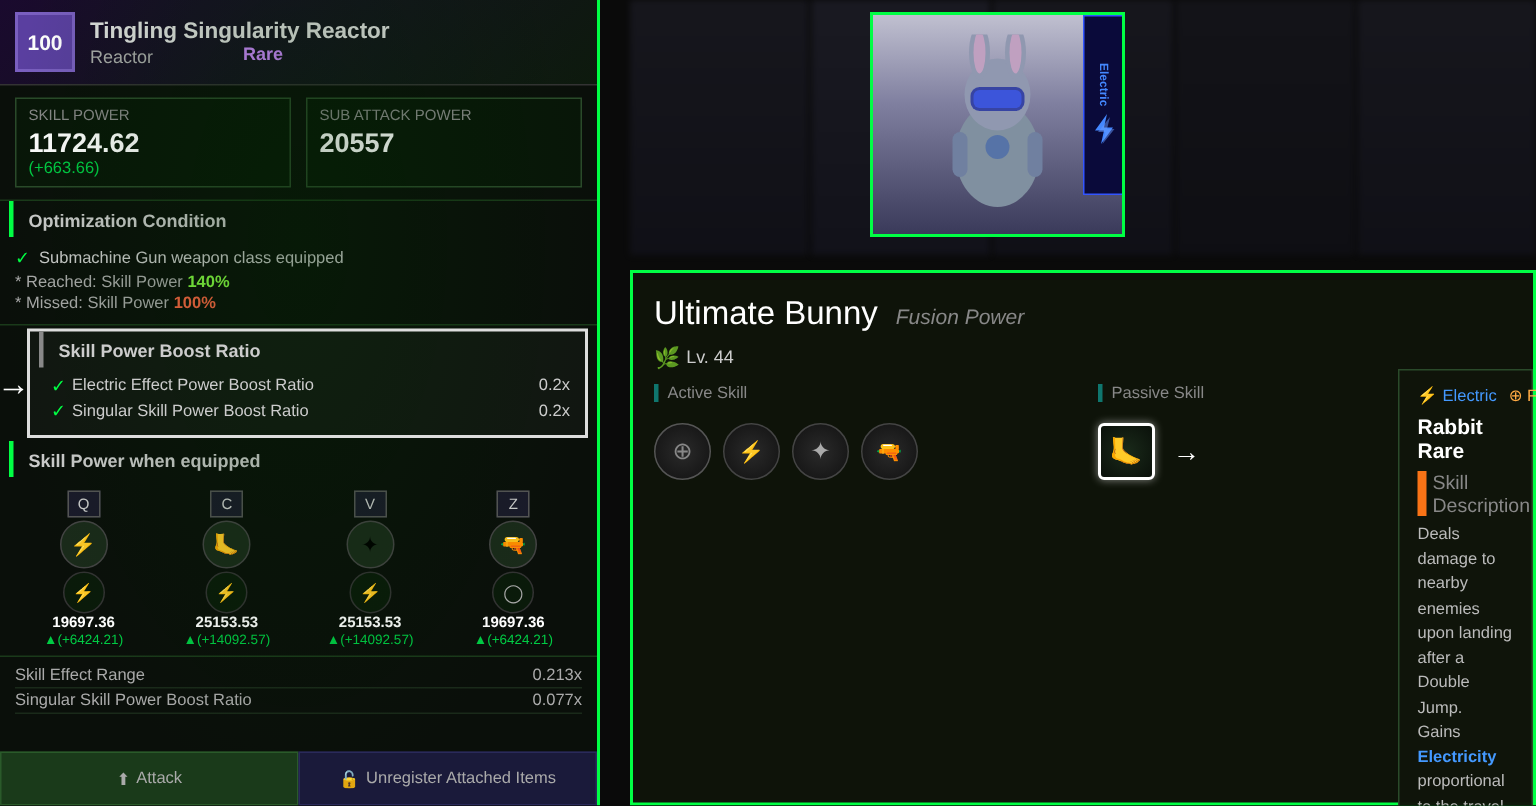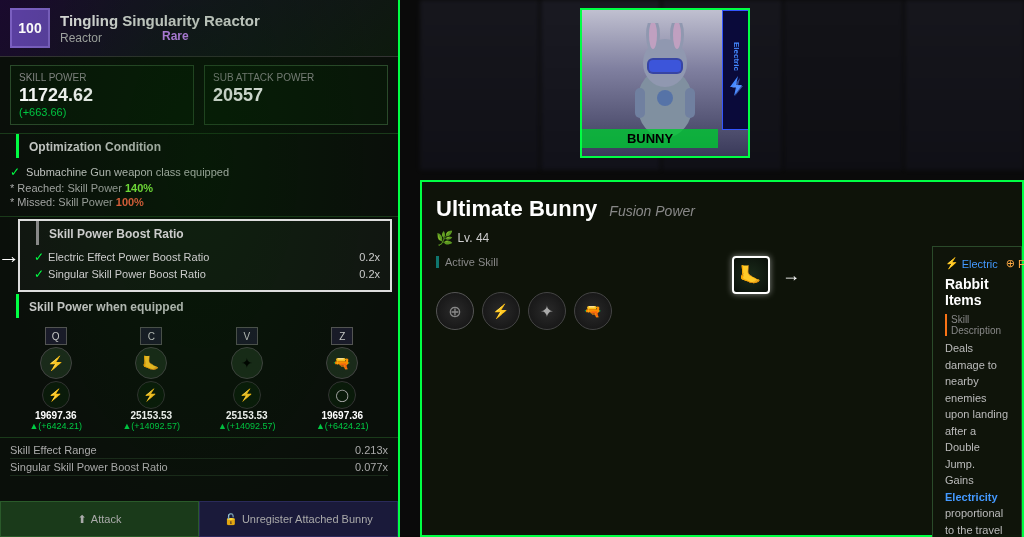--- a/index.html
+++ b/index.html
@@ -104,21 +104,21 @@
       font-size: 11px;
     }
 
     
     .section-header {
       color: #cccccc;
       font-size: 12px;
       font-weight: bold;
       padding: 6px 10px 4px;
       border-left: 3px solid #00ff44;
-      margin-left: 16px;
+      margin-left: 6px;
       display: flex;
       align-items: center;
       gap: 4px;
     }
 
     
     .condition-block {
       padding: 4px 10px 6px;
       border-bottom: 1px solid #1a3a1a;
     }
@@ -373,21 +373,21 @@
     .skill-title-row {
       display: flex;
       align-items: baseline;
       gap: 12px;
       margin-bottom: 8px;
     }
 
     .skill-title {
       color: #ffffff;
       font-size: 22px;
-      font-weight: bold;
+      font-weight: normal;
     }
 
     .skill-subtitle {
       color: #888888;
       font-size: 14px;
       font-style: italic;
     }
 
     .skill-level {
       display: flex;
@@ -413,21 +413,21 @@
     }
 
     .passive-skill-section {
       flex: 1;
       position: relative;
     }
 
     .skill-section-title {
       color: #888;
       font-size: 11px;
-      margin-bottom: 24px;
+      margin-bottom: 14px;
       border-left: 3px solid #0f766e;
       padding-left: 6px;
     }
 
     .active-icons {
       display: flex;
       gap: 8px;
       align-items: center;
     }
 
@@ -516,23 +516,23 @@
 
     .tooltip-skill-name {
       color: #ffffff;
       font-size: 14px;
       font-weight: bold;
       margin-bottom: 6px;
     }
 
     .tooltip-desc-title {
       color: #888888;
-      font-size: 10px;
+      font-size: 13px;
       margin-bottom: 4px;
-      border-left: 2px solid #f97316;
+      border-left: 6px solid #f97316;
       padding-left: 4px;
     }
 
     .tooltip-desc {
       color: #bbbbbb;
       font-size: 11px;
       line-height: 1.5;
     }
 
     .tooltip-electricity {
@@ -677,21 +677,21 @@
     </div>
   </div>
 
   <div class="bottom-buttons">
     <button class="btn-equip">
       <span>⬆</span>
       <span>Attack</span>
     </button>
     <button class="btn-unregister">
       <span>🔓</span>
-      <span>Unregister Attached Bunny</span>
+      <span>Unregister Attached Items</span>
     </button>
   </div>
 </div>
 
 <div class="right-panel">
 
   <div class="bg-chars">
     <div class="bg-char"></div>
     <div class="bg-char" style="opacity:0.5;"></div>
     <div class="bg-char"></div>
@@ -716,21 +716,20 @@
 
           <rect x="32" y="35" width="36" height="16" rx="6" fill="#2030a0" opacity="0.8"></rect>
           <rect x="34" y="37" width="32" height="12" rx="4" fill="#4060ff" opacity="0.6"></rect>
 
           <circle cx="50" cy="75" r="8" fill="#4466aa" opacity="0.7"></circle>
 
           <rect x="20" y="65" width="10" height="30" rx="5" fill="#7080a0"></rect>
           <rect x="70" y="65" width="10" height="30" rx="5" fill="#7080a0"></rect>
         </svg>
       </div>
-      <div class="bunny-label">BUNNY</div>
 
       <div style="position:absolute; top:0; right:-2px; background:#0a0a3a; border:1px solid #3355ff; width:28px; bottom:26px; display:flex; flex-direction:column; align-items:center; justify-content:center; gap:4px;">
         <span style="color:#4488ff; font-size:8px; writing-mode:vertical-lr; font-weight:bold;">Electric</span>
         <svg width="20" height="24" viewBox="0 0 20 24">
           <polygon points="12,2 4,13 10,13 8,22 16,11 10,11" fill="#4488ff"></polygon>
           <polygon points="14,4 6,14 11,14 9,22 17,12 12,12" fill="#6699ff" opacity="0.5"></polygon>
         </svg>
       </div>
     </div>
   </div>
@@ -753,37 +752,38 @@
         <div class="skill-section-title">Active Skill</div>
         <div class="active-icons">
           <div class="skill-icon-btn" style="border-color:#555; color:#888; font-size:16px;">⊕</div>
           <div class="skill-icon-btn" style="font-size:14px;">⚡</div>
           <div class="skill-icon-btn" style="font-size:16px;">✦</div>
           <div class="skill-icon-btn" style="font-size:14px;">🔫</div>
         </div>
       </div>
 
       <div class="passive-skill-section">
+        <div class="skill-section-title">Passive Skill</div>
         <div class="passive-icons">
           <div class="passive-icon-btn selected" style="font-size:18px;">🦶</div>
           <span class="tooltip-arrow">→</span>
         </div>
 
         <div class="skill-tooltip">
           <div class="tooltip-tags">
             <span class="tag-electric">
               <span>⚡</span>
               <span>Electric</span>
             </span>
             <span class="tag-fusion">
               <span>⊕</span>
               <span>Fusion</span>
             </span>
           </div>
-          <div class="tooltip-skill-name">Rabbit Items</div>
+          <div class="tooltip-skill-name">Rabbit Rare</div>
           <div class="tooltip-desc-title">Skill Description</div>
           <div class="tooltip-desc">
             Deals damage to nearby enemies upon landing after a Double Jump.<br>
             Gains <span class="tooltip-electricity">Electricity</span> proportional to the travel distance.<br>
             If there is no movement for a certain period,  is gradually consumed.
           </div>
         </div>
       </div>
     </div>
   </div>

